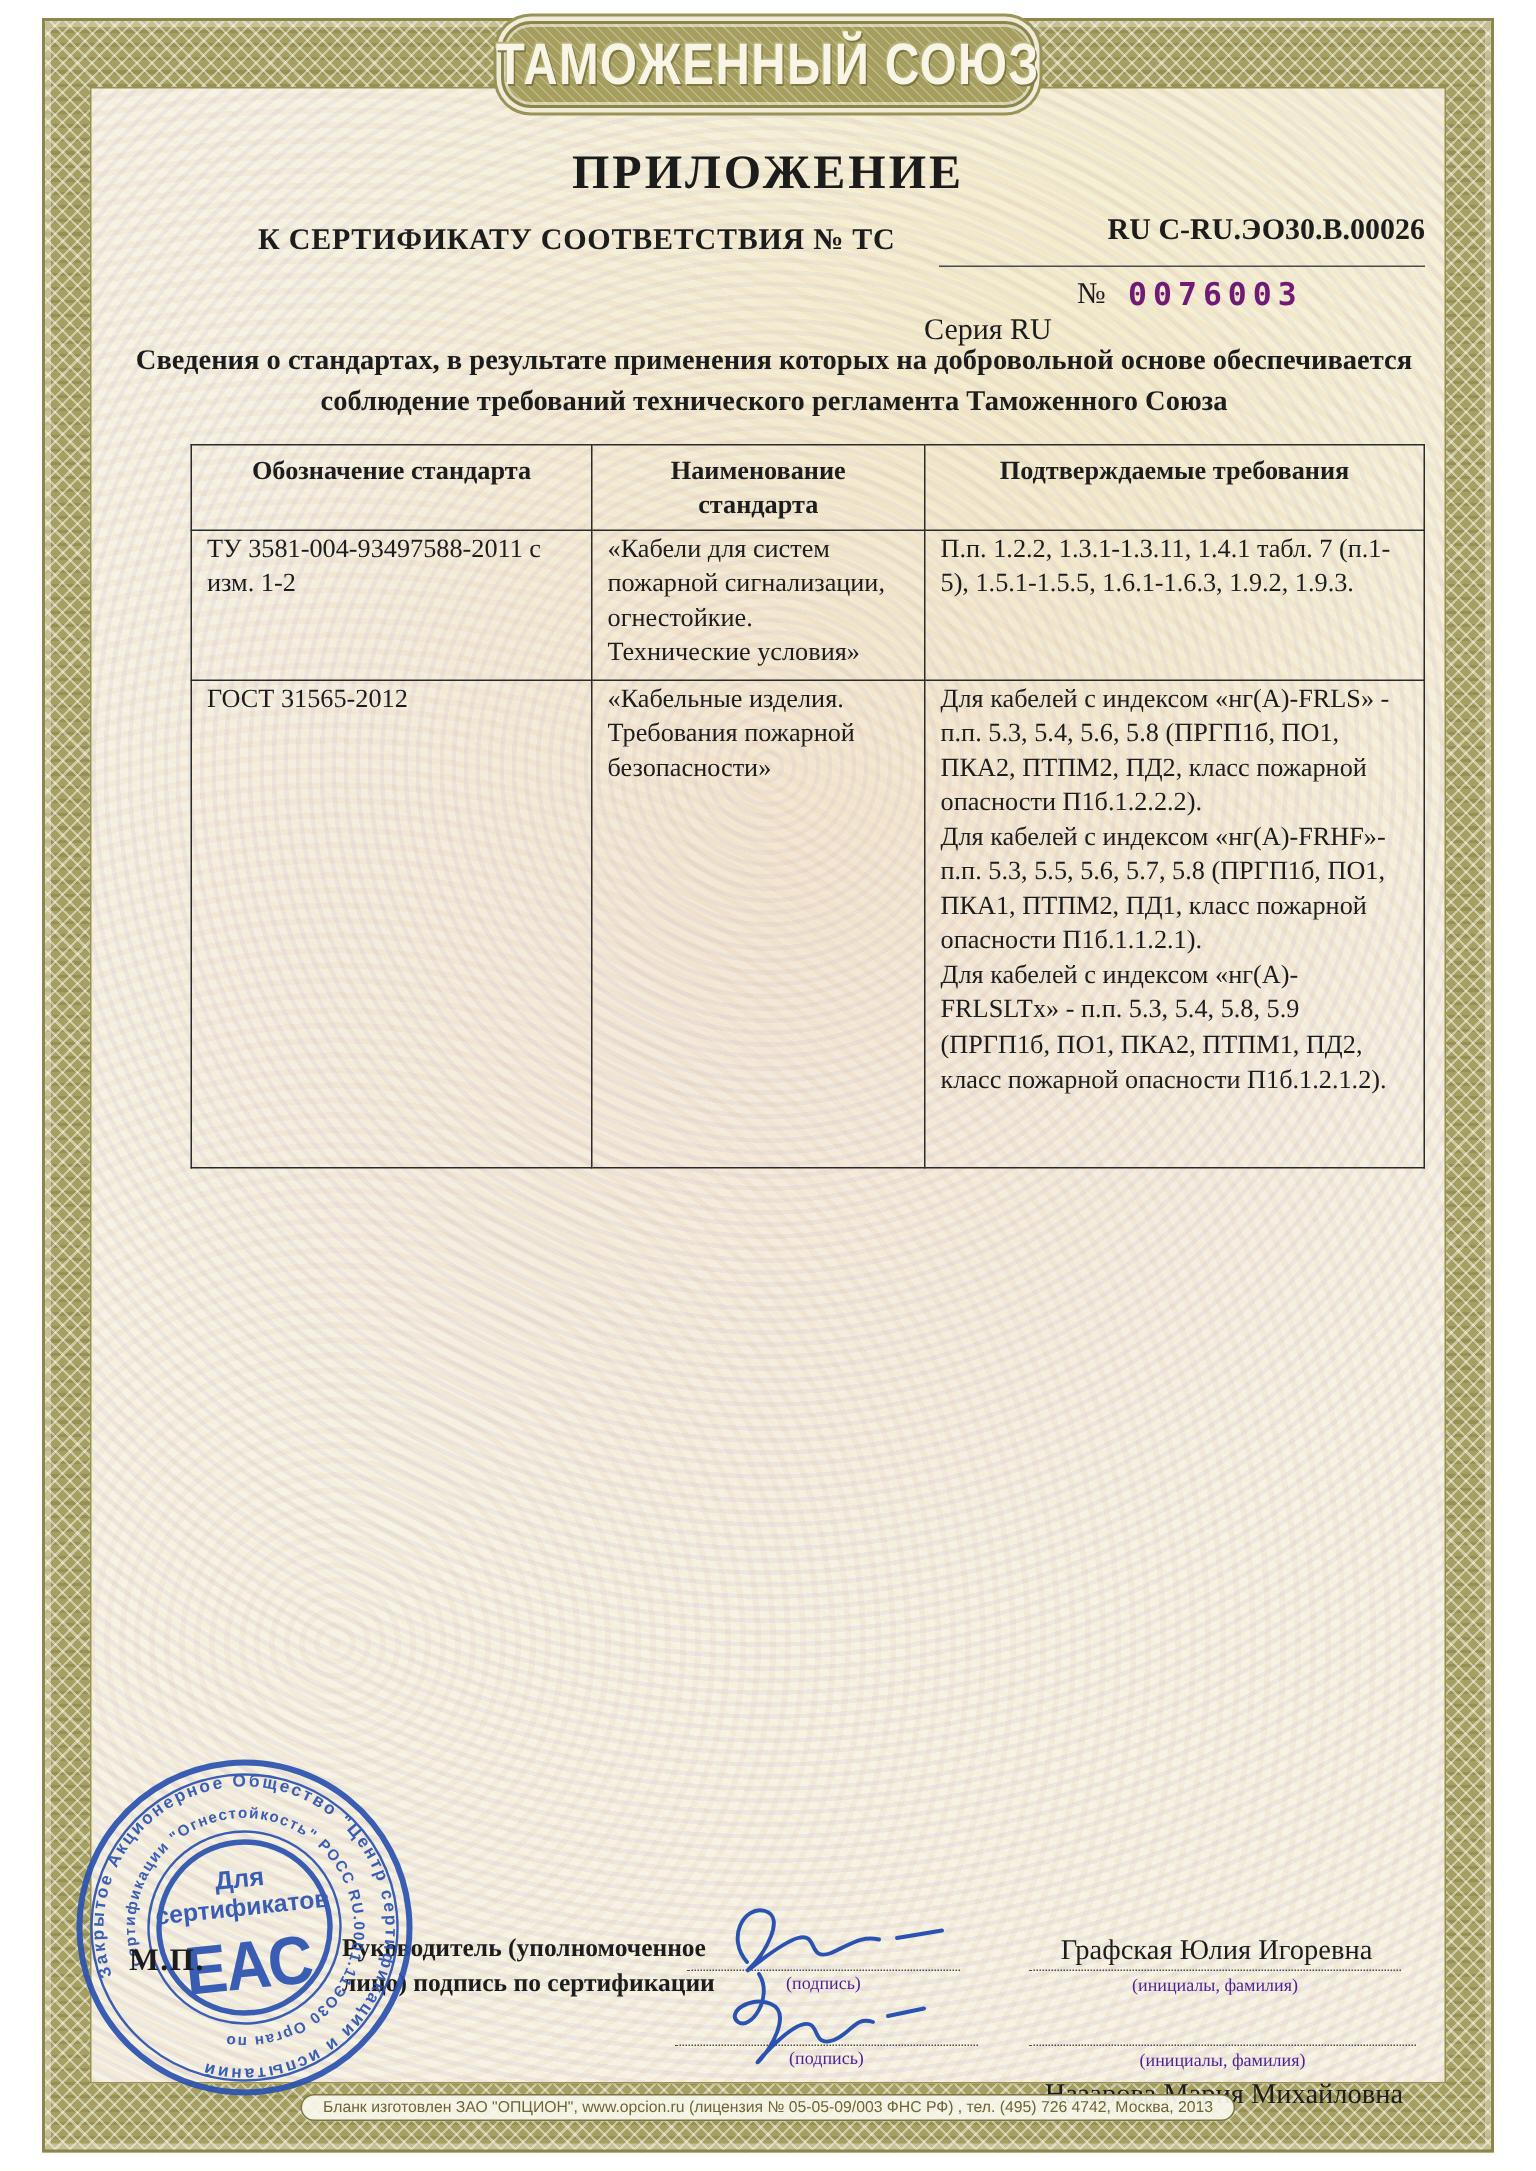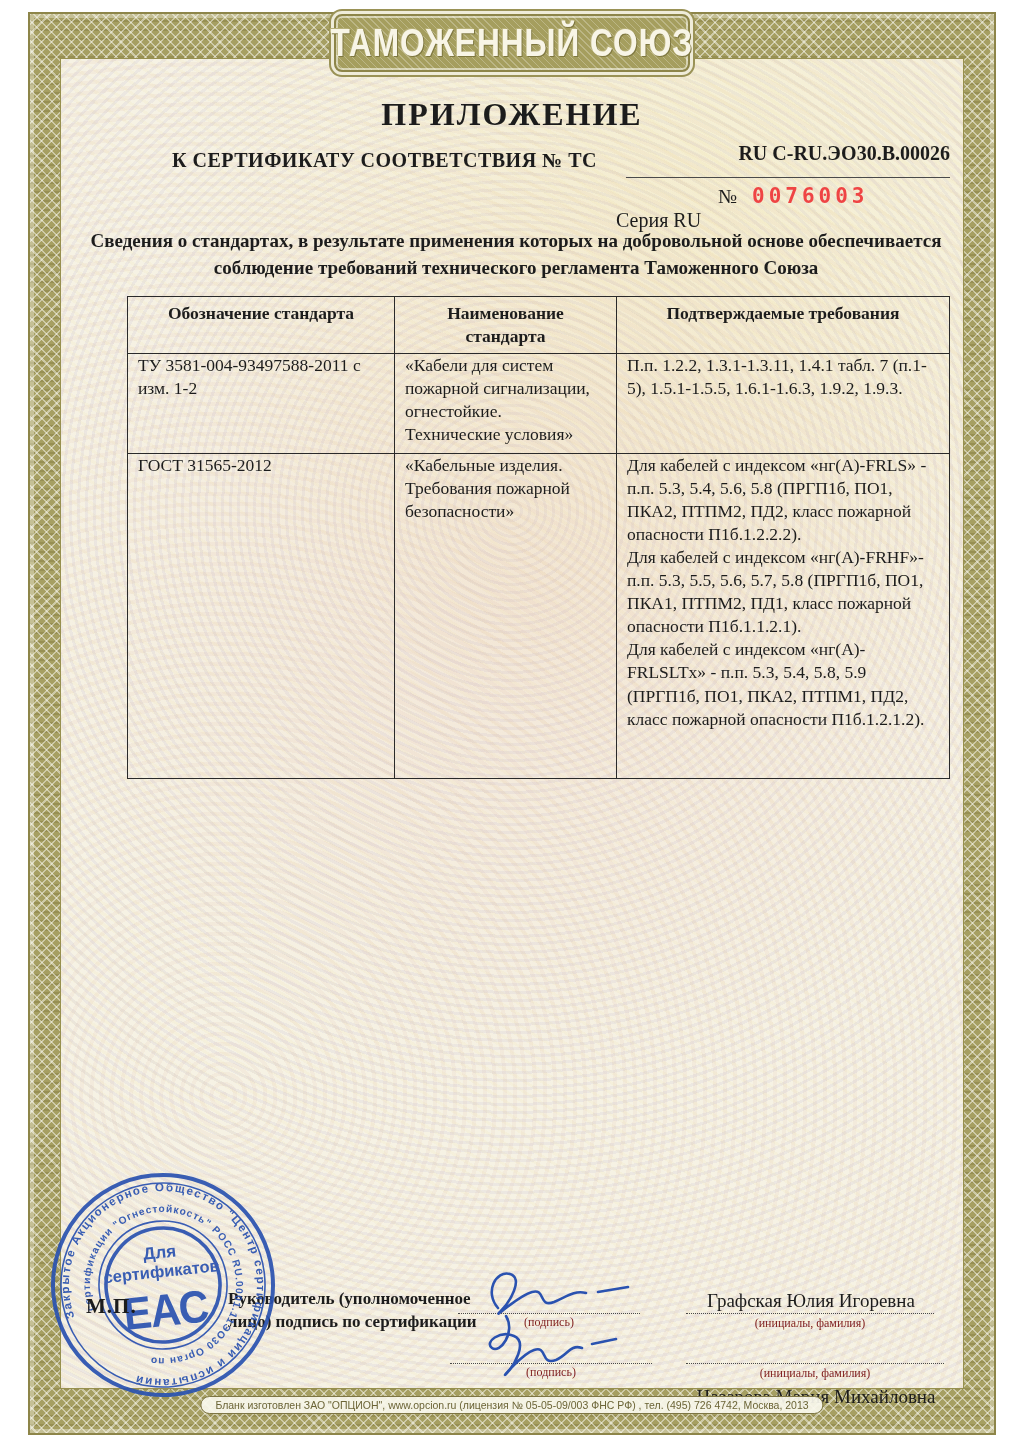--- a/index.html
+++ b/index.html
@@ -28,42 +28,42 @@
       repeating-radial-gradient(circle at 18% 78%, rgba(216,170,150,.10) 0 4px, rgba(216,170,150,0) 4px 10px),
       repeating-linear-gradient(32deg, rgba(235,215,120,.08) 0 3px, rgba(235,215,120,0) 3px 9px);
     border:1px solid #97904f;
   }
   
   .banner{
     position:absolute;top:14px;left:50%;transform:translateX(-50%);
     width:352px;height:54px;z-index:6;
     background-color:#a59e5e;
     background-image:repeating-linear-gradient(45deg, rgba(255,255,250,.25) 0 1px, rgba(255,255,250,0) 1px 5px);
-    border:2px solid #8d8549;border-radius:8px;
+    border:2px solid #8d8549;border-radius:20px;
     box-shadow:0 0 0 3px #efecd9, 0 0 0 5px #9a9256, inset 0 0 0 2px rgba(255,255,248,.55);
     display:flex;align-items:center;justify-content:center;
   }
   .banner-text{
     font-family:"Liberation Sans",sans-serif;font-weight:bold;font-size:33px;
     color:#f8f5e6;letter-spacing:1px;transform:scale(.96,1.18);
     text-shadow:1px 1px 0 #7e7740, -1px -1px 0 #b7b078;white-space:nowrap;
   }
   .title{
     position:absolute;top:96px;left:0;width:100%;text-align:center;
     font-size:32px;font-weight:bold;letter-spacing:2px;
   }
   .cert-label{position:absolute;left:172px;top:149px;font-size:20px;font-weight:bold;letter-spacing:.5px;}
   .cert-num{position:absolute;left:628px;top:142px;width:322px;text-align:right;font-size:20px;font-weight:bold;}
   .cert-underline{position:absolute;left:626px;top:177px;width:324px;border-top:1.5px solid #4a4a4a;}
   .series-label{position:absolute;left:616px;top:185px;font-size:20px;margin-top:24px;}
   .series-no-sign{position:absolute;left:718px;top:185px;font-size:20px;}
   .series-number{
     position:absolute;left:752px;top:184px;
     font-family:"DejaVu Sans Mono",monospace;font-weight:bold;font-size:21px;
-    color:#ef4444;letter-spacing:4px;text-align:right;
+    color:#701a75;letter-spacing:4px;text-align:right;
   }
   .intro{
     position:absolute;left:70px;right:62px;top:228px;text-align:center;
     font-size:19px;font-weight:bold;line-height:1.42;
   }
   table.std{
     position:absolute;left:127px;top:296px;width:822px;border-collapse:collapse;
     table-layout:fixed;
   }
   table.std th, table.std td{
@@ -79,21 +79,21 @@
   .stamp{position:absolute;left:44px;top:1166px;width:238px;height:238px;transform:rotate(-6deg);opacity:.92;z-index:3;}
   .mp{position:absolute;left:86px;top:1294px;font-size:21px;font-weight:bold;letter-spacing:1px;z-index:5;}
   
   .sig-label1{position:absolute;left:228px;top:1288px;width:252px;font-size:17px;font-weight:bold;line-height:1.35;white-space:pre-line;}
   .sig-label2{position:absolute;left:228px;top:1342px;width:262px;font-size:17px;font-weight:bold;line-height:1.35;white-space:pre-line;}
   .dotline{border-top:1.5px dotted #4a4a4a;position:absolute;height:0;}
   .line-sig1{left:458px;top:1313px;width:182px;}
   .line-name1{left:686px;top:1313px;width:248px;}
   .line-sig2{left:450px;top:1363px;width:202px;}
   .line-name2{left:686px;top:1363px;width:258px;}
-  .sub{position:absolute;font-size:12px;color:#7f1d1d;text-align:center;}
+  .sub{position:absolute;font-size:12px;color:#4c1d95;text-align:center;}
   .sub-sig1{left:458px;top:1315px;width:182px;}
   .sub-name1{left:686px;top:1316px;width:248px;}
   .sub-sig2{left:450px;top:1365px;width:202px;}
   .sub-name2{left:686px;top:1366px;width:258px;}
   .name1{position:absolute;left:666px;top:1290px;width:290px;text-align:center;font-size:19px;}
   .name2{position:absolute;left:666px;top:1370px;width:300px;text-align:center;font-size:19px;margin-top:16px;}
   .autograph{position:absolute;left:470px;top:1262px;z-index:4;}
   
   .footer-box{
     position:absolute;top:1396px;left:50%;transform:translateX(-50%);

